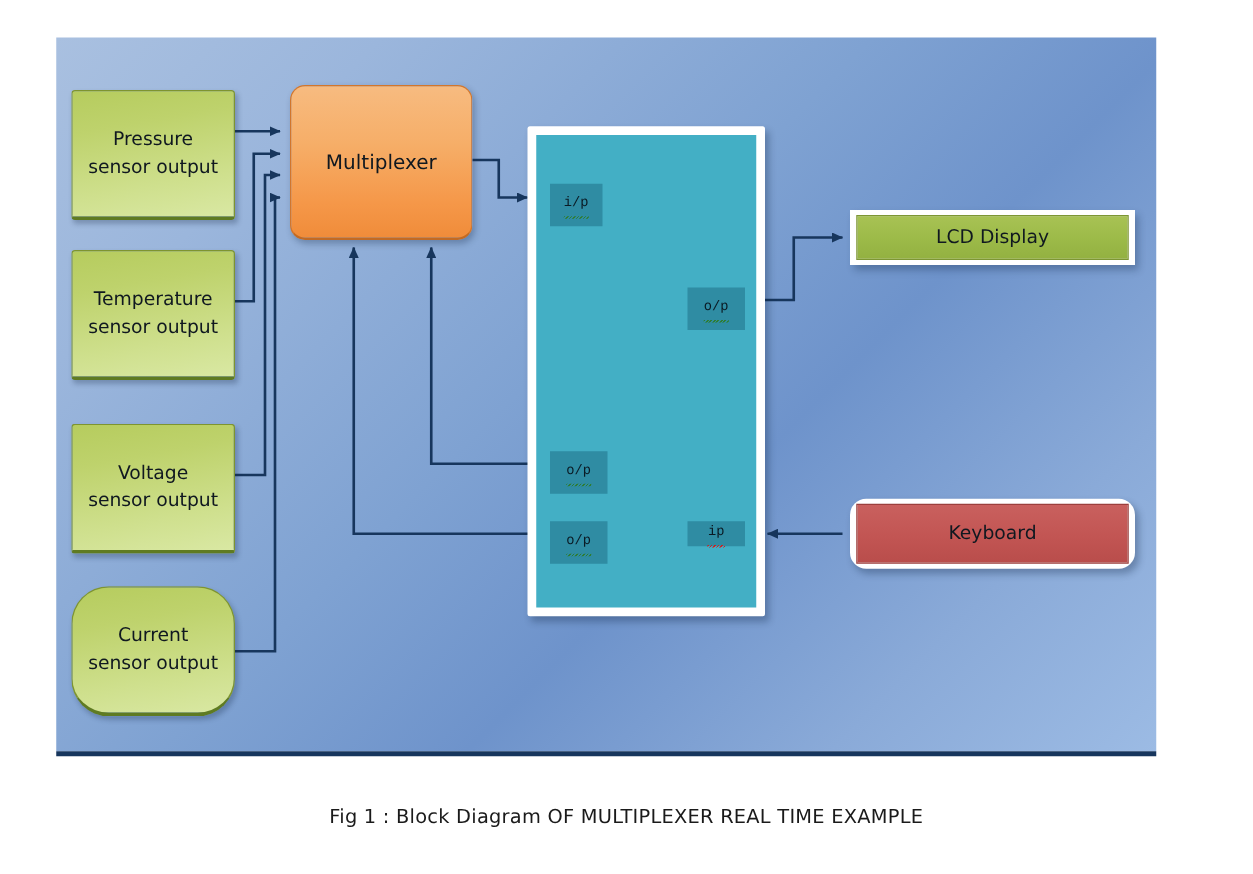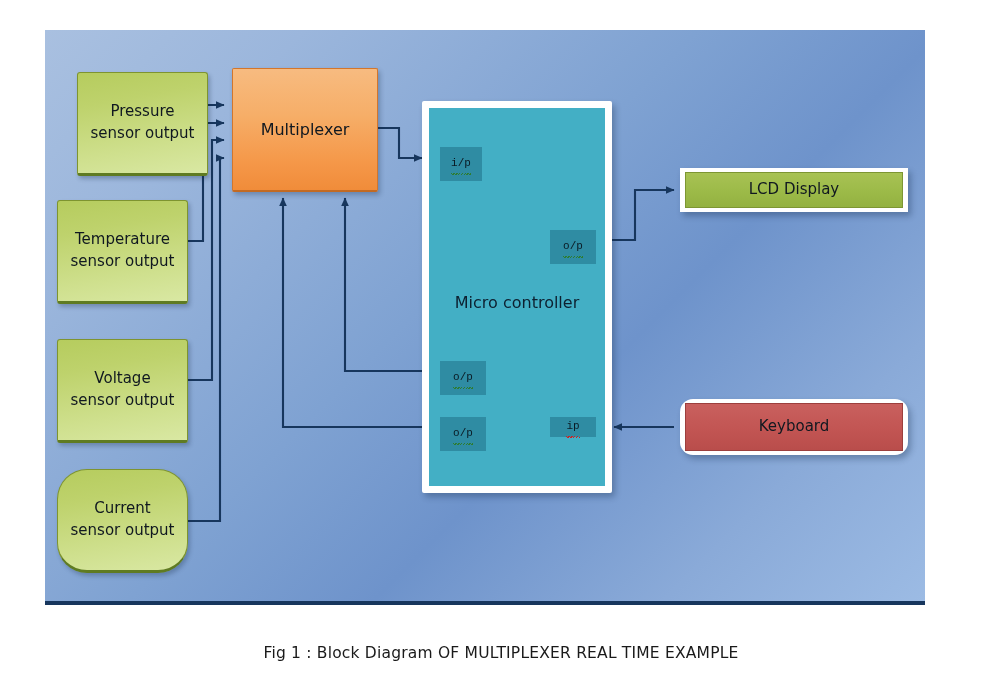--- a/index.html
+++ b/index.html
@@ -66,21 +66,21 @@
     box-shadow: 2px 3px 4px rgba(20,40,70,0.28);
   }
   .sensor .lines { padding: 0 6px; }
   .sensor .lines div { white-space: nowrap; }
 
   
   .mux {
     background: linear-gradient(180deg, #f7bb80 0%, #f6ae68 38%, #f59748 78%, #f08c3a 100%);
     border: 1px solid #d2762c;
     border-bottom: 2px solid #c26a23;
-    border-radius: 2px;
+    border-radius: 12px;
     font-size: 16px;
     box-shadow: 2px 3px 5px rgba(20,40,70,0.3);
   }
 
   
   .mcu {
     background: #ffffff;
     border-radius: 2px;
     padding: 7px;
     box-shadow: 3px 4px 6px rgba(20,40,70,0.32);
@@ -190,21 +190,21 @@
     <path d="M610,240 L635,240 L635,190 L674,190" marker-end="url(#ah)"></path>
 
     <path d="M424,371 L345,371 L345,198" marker-end="url(#ah)"></path>
 
     <path d="M424,427 L283,427 L283,198" marker-end="url(#ah)"></path>
 
     <path d="M674,427 L614,427" marker-end="url(#ah)"></path>
   </g>
 </svg>
 
-<div class="node sensor" style="left:57px; top:72px; width:131px; height:104px;margin-left:20px;">
+<div class="node sensor" style="left:57px; top:72px; width:131px; height:104px;">
   <div class="lines">
     <div>Pressure</div>
     <div>sensor output</div>
   </div>
 </div>
 
 <div class="node sensor" style="left:57px; top:200px; width:131px; height:104px;">
   <div class="lines">
     <div>Temperature</div>
     <div>sensor output</div>
@@ -224,21 +224,20 @@
     <div>sensor output</div>
   </div>
 </div>
 
 <div class="node mux" style="left:232px; top:68px; width:146px; height:124px;">
   <span>Multiplexer</span>
 </div>
 
 <div class="node mcu" style="left:422px; top:101px; width:190px; height:392px;">
   <div class="mcu-inner">
-    <span class="mcu-label">Micro controller</span>
 
     <div class="port sq-green" style="left:11px; top:39px; width:42px; height:34px;">
       <span class="txt">i/p</span>
     </div>
 
     <div class="port sq-green" style="right:9px; top:122px; width:46px; height:34px;">
       <span class="txt">o/p</span>
     </div>
 
     <div class="port sq-green" style="left:11px; top:253px; width:46px; height:34px;">

